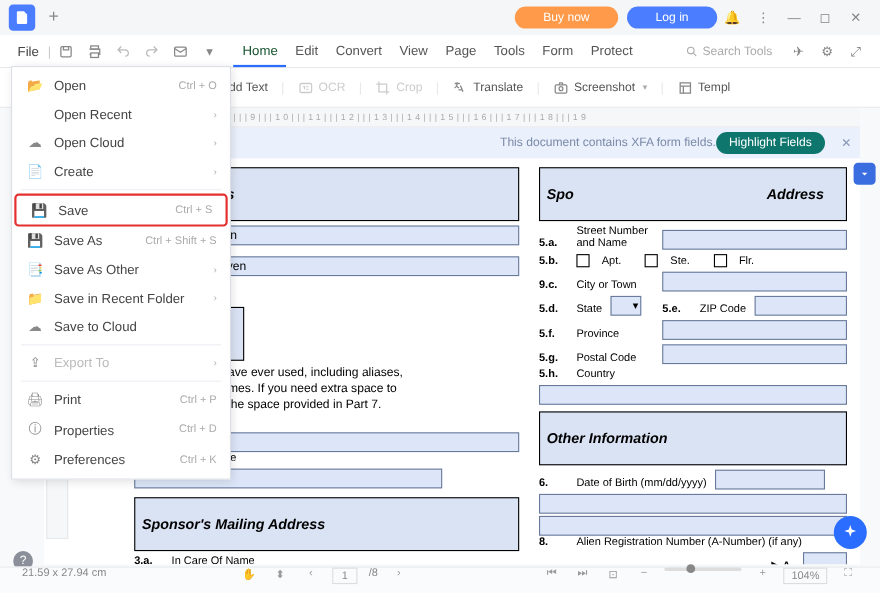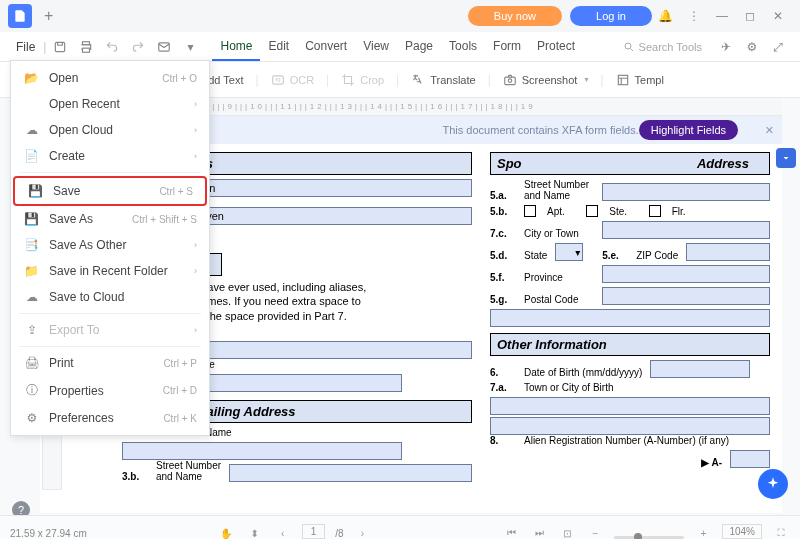--- a/index.html
+++ b/index.html
@@ -25,43 +25,43 @@
 .search{margin-left:auto;display:flex;align-items:center;color:#aaa;font-size:11px;gap:4px}
 .toolbar{height:36px;background:#fff;display:flex;align-items:center;padding:0 8px;gap:4px;border-bottom:1px solid #e6e8ec}
 .tbtn{padding:5px 8px;display:flex;align-items:center;gap:5px;font-size:11px;color:#555;cursor:pointer;border-radius:4px}
 .tbtn.dis{color:#ccc;cursor:default}
 .tbtn svg{width:14px;height:14px}
 .drop{font-size:8px;color:#aaa;margin-left:2px}
 .doc{position:absolute;top:98px;left:40px;right:18px;bottom:26px;background:#fff;overflow:hidden}
 .ruler{height:18px;background:#f6f7f9;border-bottom:1px solid #e6e8ec;font-size:8px;color:#aaa;display:flex;align-items:center;padding:0 6px;letter-spacing:3px}
 .banner{height:28px;background:#eaf0fc;display:flex;align-items:center;padding:0 12px;font-size:11px;color:#7a8aa8;position:relative}
 .bannertxt{flex:1;text-align:right}
-.hfbtn{background:#4c1d95;color:#fff;padding:4px 12px;border-radius:12px;font-size:11px;cursor:pointer;margin-right:32px}
+.hfbtn{background:#0f766e;color:#fff;padding:4px 12px;border-radius:12px;font-size:11px;cursor:pointer;margin-right:20px}
 .xbtn{position:absolute;right:8px;color:#8a9ab8;cursor:pointer}
 .page{position:absolute;top:46px;left:0;right:0;bottom:0;display:flex;padding:8px 12px;gap:18px;font-family:"Times New Roman",serif;color:#000}
 .col{flex:1}
-.shd{background:#dae3f3;padding:3px 6px;font-weight:bold;font-style:italic;font-size:13px;border:1px solid #000;margin-bottom:4px}
+.shd{background:#dae3f3;padding:16px 6px;font-weight:bold;font-style:italic;font-size:13px;border:1px solid #000;margin-bottom:4px}
 .frow{display:flex;align-items:flex-end;gap:8px;margin-bottom:4px;font-size:10px}
 .fnum{font-weight:bold;width:26px;flex-shrink:0}
 .flab{flex-shrink:0}
 .finp{flex:1;height:18px;background:#dce6f8;border:1px solid #6a7a9a;display:flex;align-items:center;padding:0 4px;font-size:11px}
 .finp.w{width:100%;margin-top:2px}
 .cbx{width:12px;height:12px;border:1px solid #000;margin-right:3px;display:inline-block;vertical-align:middle}
 .sel{width:28px;height:18px;border:1px solid #6a7a9a;background:#dce6f8;display:inline-flex;align-items:center;justify-content:flex-end;padding-right:2px}
 .para{font-size:11px;line-height:1.3;margin:4px 0}
 .menu{position:absolute;top:60px;left:10px;width:200px;background:#fff;border:1px solid #dcdfe6;box-shadow:2px 2px 8px rgba(0,0,0,0.12);z-index:50;padding:4px 0}
 .mitem{display:flex;align-items:center;padding:6px 12px;font-size:12px;color:#444;cursor:pointer;position:relative}
 .mitem.hl{border:2px solid #e63030;border-radius:4px;margin:0 2px}
 .mitem.dis{color:#bbb}
 .micon{width:18px;margin-right:8px;color:#888;display:flex;align-items:center;justify-content:center}
 .mshort{margin-left:auto;font-size:10px;color:#aaa}
 .msub{margin-left:auto;font-size:9px;color:#aaa}
 .msep{height:1px;background:#eceef2;margin:3px 8px}
 .leftstrip{position:absolute;top:390px;left:42px;width:20px;height:100px;background:#f6f7f9;border:1px solid #e6e8ec}
-.status{position:absolute;bottom:0;left:0;right:0;height:24px;background:#fafbfc;border-top:1px solid #e6e8ec;display:flex;align-items:flex-end;padding:0 10px;font-size:10px;color:#888;gap:10px}
+.status{position:absolute;bottom:0;left:0;right:0;height:24px;background:#fafbfc;border-top:1px solid #e6e8ec;display:flex;align-items:flex-start;padding:0 20px;font-size:10px;color:#888;gap:10px}
 .stspace{flex:1}
 .sticn{width:18px;display:flex;align-items:center;justify-content:center;color:#999;cursor:pointer}
 .zslider{width:70px;height:3px;background:#ddd;border-radius:2px;position:relative}
 .zslider::after{content:"";position:absolute;width:8px;height:8px;background:#888;border-radius:50%;top:-3px;left:20px}
 .help{position:absolute;bottom:20px;left:12px;width:18px;height:18px;border-radius:50%;background:#8a8f99;color:#fff;display:flex;align-items:center;justify-content:center;font-size:11px;cursor:pointer}
 .fab{position:absolute;bottom:40px;right:12px;width:30px;height:30px;border-radius:50%;background:#2a6dff;display:flex;align-items:center;justify-content:center;cursor:pointer}
 .fab svg{fill:#fff}
 .sidedl{position:absolute;top:148px;right:4px;width:20px;height:20px;background:#3a6de0;border-radius:4px;display:flex;align-items:center;justify-content:center;cursor:pointer}
 .sidedl svg{fill:#fff}
 </style>
@@ -253,46 +253,46 @@
     <div class="col">
       <div class="shd" style="text-align:right;padding-right:20px"><span style="float:left;font-style:italic">Spo</span><span>Address</span></div>
       <div class="frow">
           <span class="fnum">5.a.</span>
           <span class="flab" style="white-space:pre-line;width:70px">Street Number
 and Name</span>
           <div class="finp"></div>
         </div>
       <div class="frow"><span class="fnum">5.b.</span><span class="cbx"></span><span>Apt.</span>&nbsp;&nbsp;<span class="cbx"></span><span>Ste.</span>&nbsp;&nbsp;<span class="cbx"></span><span>Flr.</span></div>
       <div class="frow">
-          <span class="fnum">7.c.</span>
+          <span class="fnum">9.c.</span>
           <span class="flab" style="width:70px">City or Town</span>
           <div class="finp"></div>
         </div>
       <div class="frow"><span class="fnum">5.d.</span><span class="flab">State</span><span class="sel">▾</span>&nbsp;<span class="fnum">5.e.</span><span class="flab">ZIP Code</span><div class="finp"></div></div>
       <div class="frow">
           <span class="fnum">5.f.</span>
           <span class="flab" style="width:70px">Province</span>
           <div class="finp"></div>
         </div>
       <div class="frow">
           <span class="fnum">5.g.</span>
           <span class="flab" style="width:70px">Postal Code</span>
           <div class="finp"></div>
         </div>
+      <div class="frow">
+          <span class="fnum">5.h.</span>
+          <span class="flab">Country</span>
+        </div>
       <div class="finp w"></div>
       <div style="height:6px"></div>
       <div class="shd">Other Information</div>
       <div class="frow">
           <span class="fnum">6.</span>
           <span class="flab">Date of Birth (mm/dd/yyyy)</span>
           <div class="finp" style="max-width:100px"></div>
-        </div>
-      <div class="frow">
-          <span class="fnum">7.a.</span>
-          <span class="flab">Town or City of Birth</span>
         </div>
       <div class="finp w"></div>
       <div class="finp w"></div>
       <div class="frow">
           <span class="fnum">8.</span>
           <span class="flab">Alien Registration Number (A-Number) (if any)</span>
         </div>
       <div class="frow" style="justify-content:flex-end">
           <span style="font-weight:bold">▶ A-</span>
           <div class="finp" style="max-width:40px"></div>

